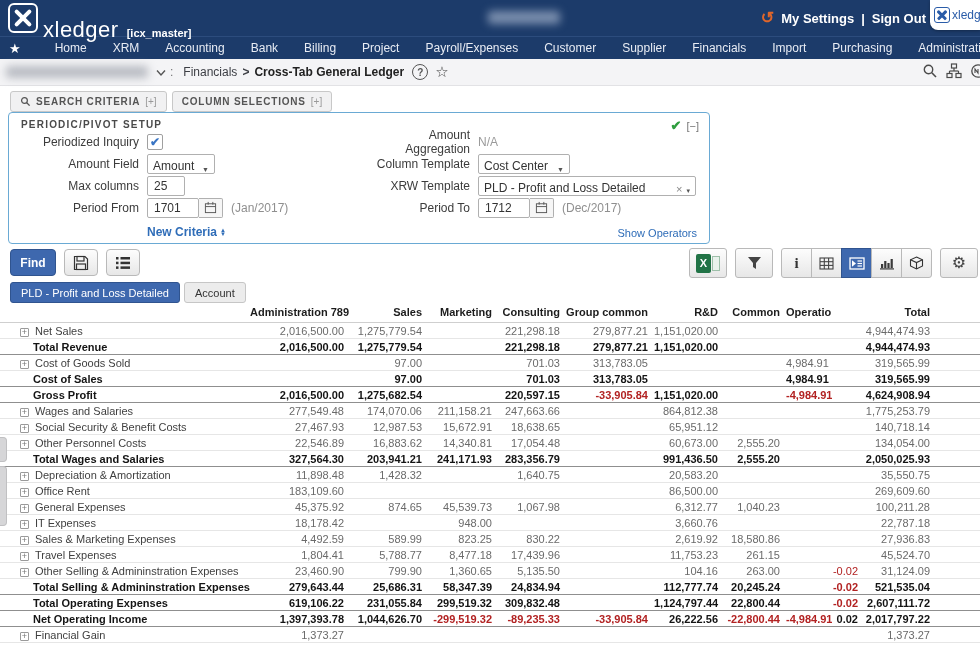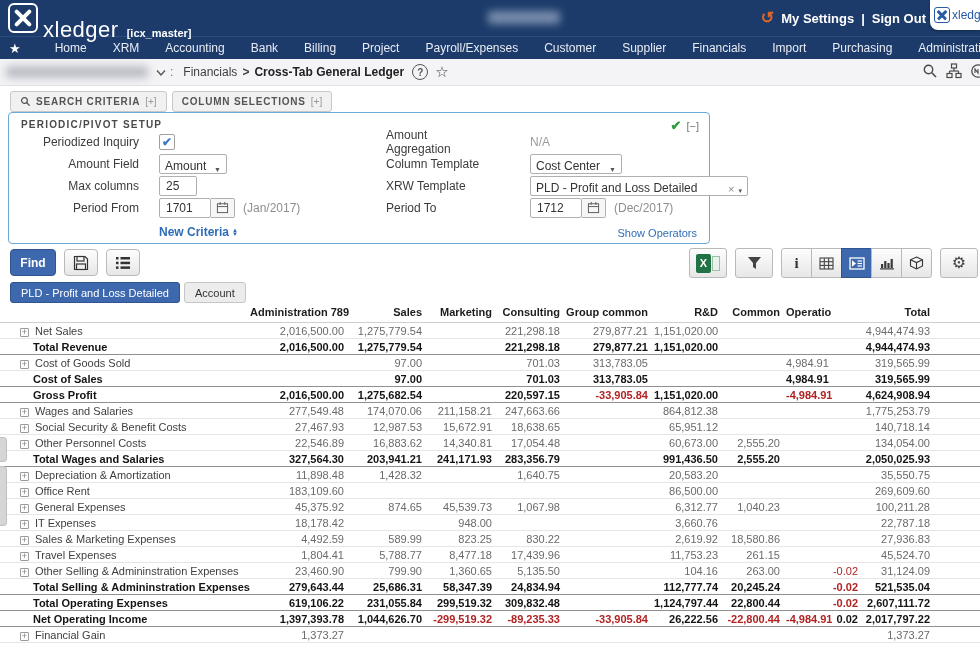--- a/index.html
+++ b/index.html
@@ -54,24 +54,24 @@
   .crit-tab{height:21px;box-sizing:border-box;background:#f1f1f2;border:1px solid #c8c8c8;border-radius:3px;
             display:flex;align-items:center;gap:5px;padding:0 9px;font-size:10px;font-weight:bold;color:#555;
             letter-spacing:.8px;}
   .crit-plus{color:#999;font-weight:normal;letter-spacing:0;}
   
   .panel{position:relative;margin-left:8px;width:702px;height:132px;box-sizing:border-box;border:1px solid #6aaad4;
          border-radius:4px;background:#fff;padding:6px 12px 0 12px;}
   .panel-title{font-size:10px;font-weight:bold;letter-spacing:1.2px;color:#4a4a4a;}
   .panel-state{position:absolute;right:10px;top:5px;font-size:11px;color:#777;display:flex;gap:5px;align-items:center;}
   .check-green{color:#2f9e3f;font-size:13px;font-weight:bold;}
-  .frow{display:flex;align-items:center;height:21px;margin-top:1px;font-size:12px;color:#3c3c3c;gap:12px;}
+  .frow{display:flex;align-items:center;height:21px;margin-top:1px;font-size:12px;color:#3c3c3c;}
   .lblL{width:118px;text-align:right;margin-right:8px;flex:none;}
   .fldL{width:215px;display:flex;align-items:center;flex:none;}
-  .lblR{width:108px;margin-right:24px;flex:none;}
+  .lblR{width:108px;text-align:right;margin-right:8px;flex:none;}
   .fldR{display:flex;align-items:center;}
   .na-text{color:#9a9a9a;}
   .checkbox{width:14px;height:14px;border:1px solid #a0a0a0;border-radius:2px;background:#fff;
             display:inline-flex;align-items:center;justify-content:center;}
   .checkbox .check{color:#3a75c4;font-size:12px;font-weight:bold;line-height:1;}
   .sel{border:1px solid #b0b0b0;border-radius:2px;height:20px;box-sizing:border-box;display:inline-flex;
        align-items:flex-end;justify-content:space-between;padding:0 5px;background:#fff;font-size:12px;color:#333;}
   .sel .arr{font-size:7px;color:#555;margin-left:6px;}
   .inp{border:1px solid #b0b0b0;border-radius:2px;height:20px;box-sizing:border-box;display:inline-flex;
        align-items:center;padding:0 6px;background:#fff;font-size:12px;color:#333;}

